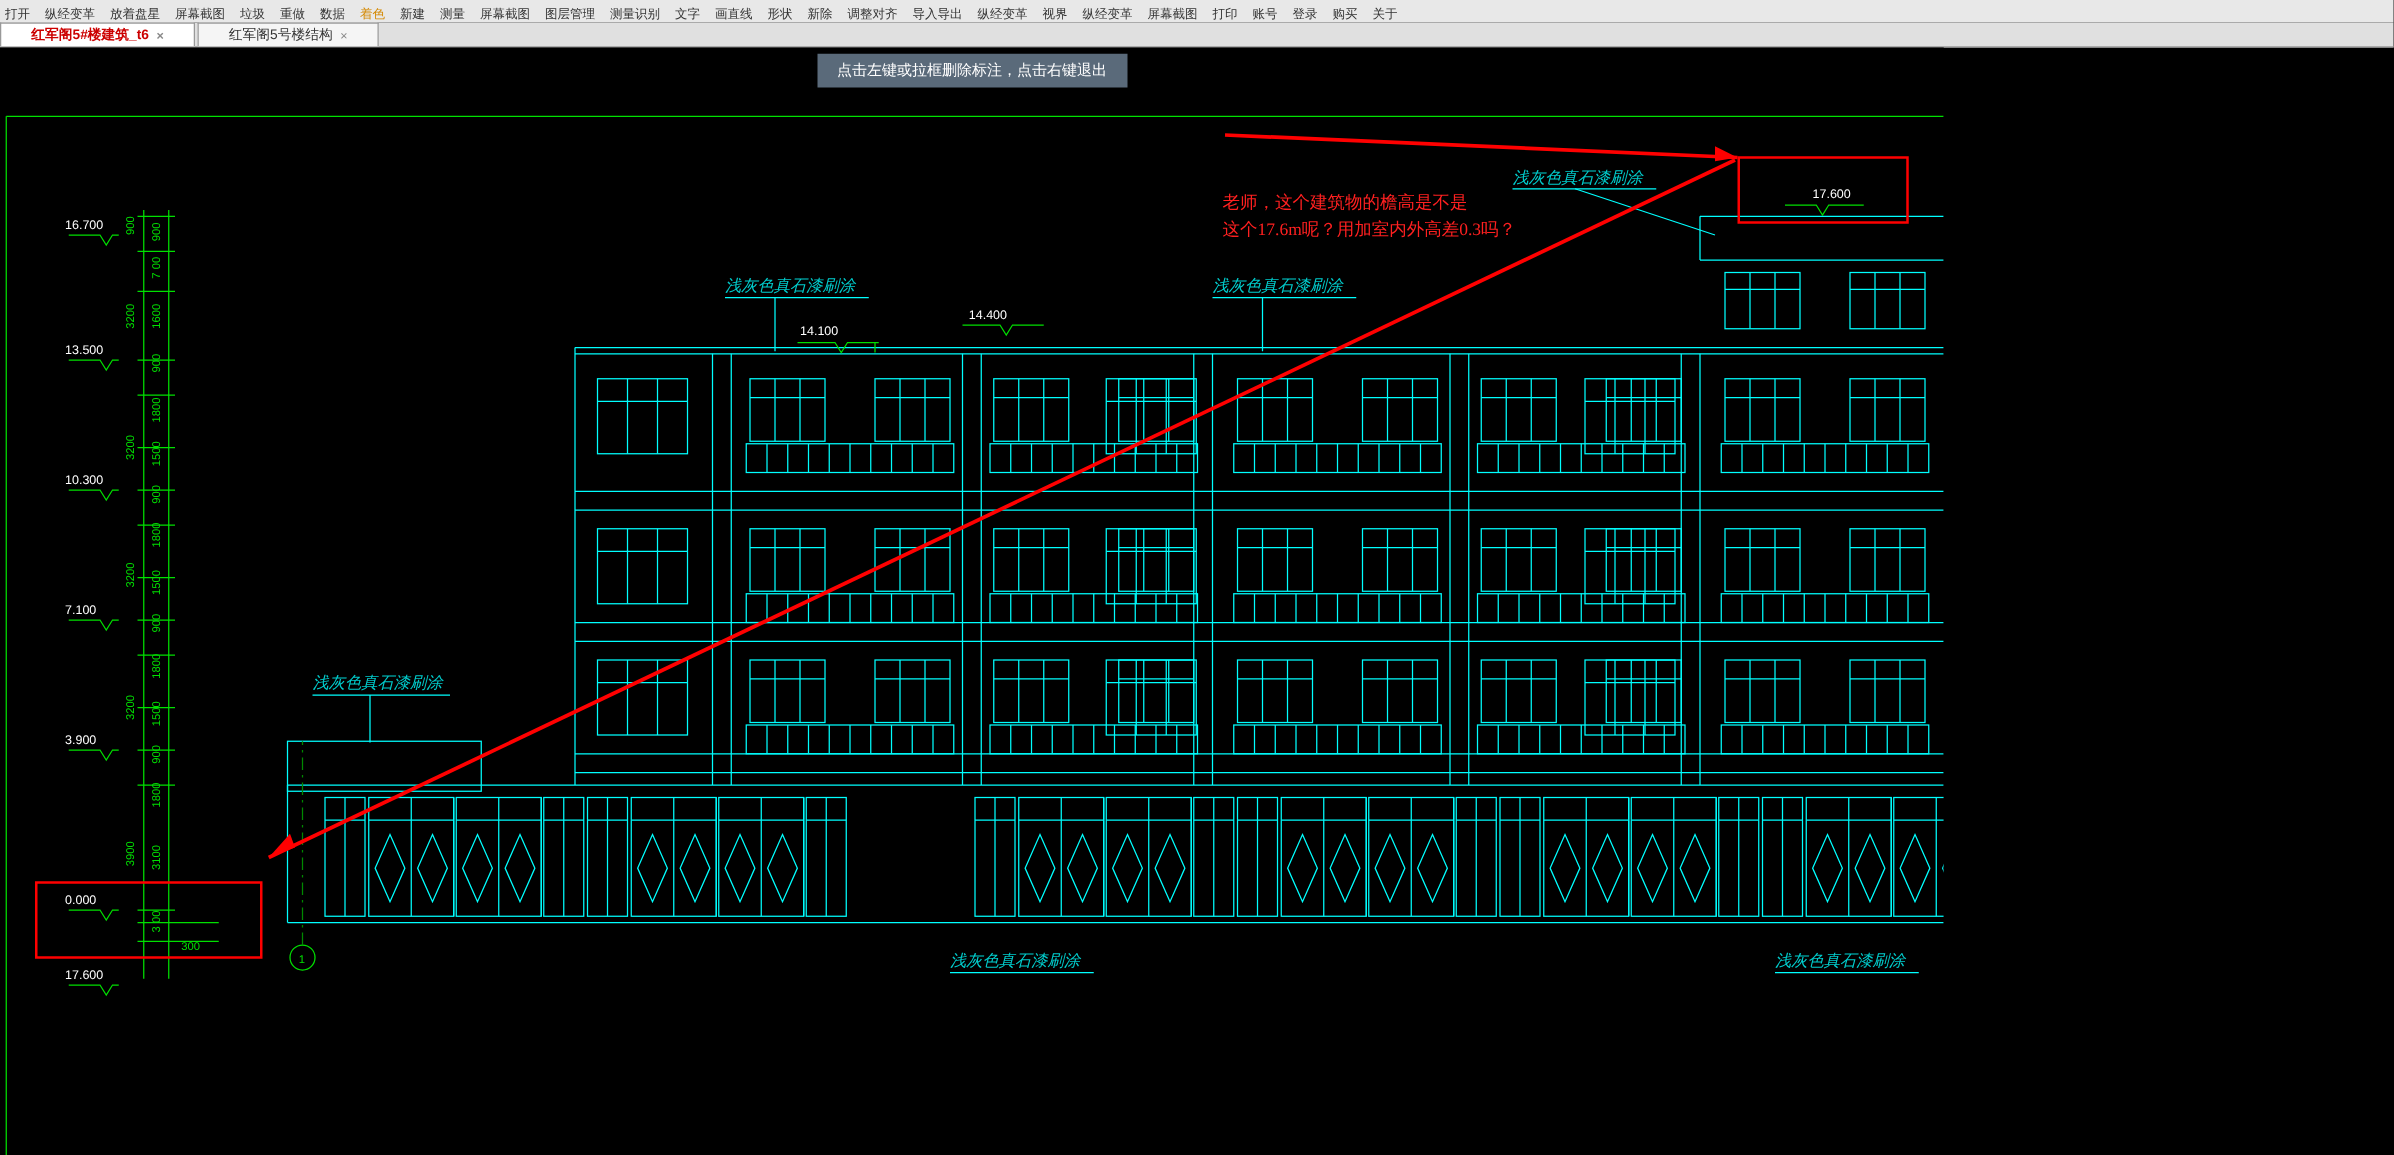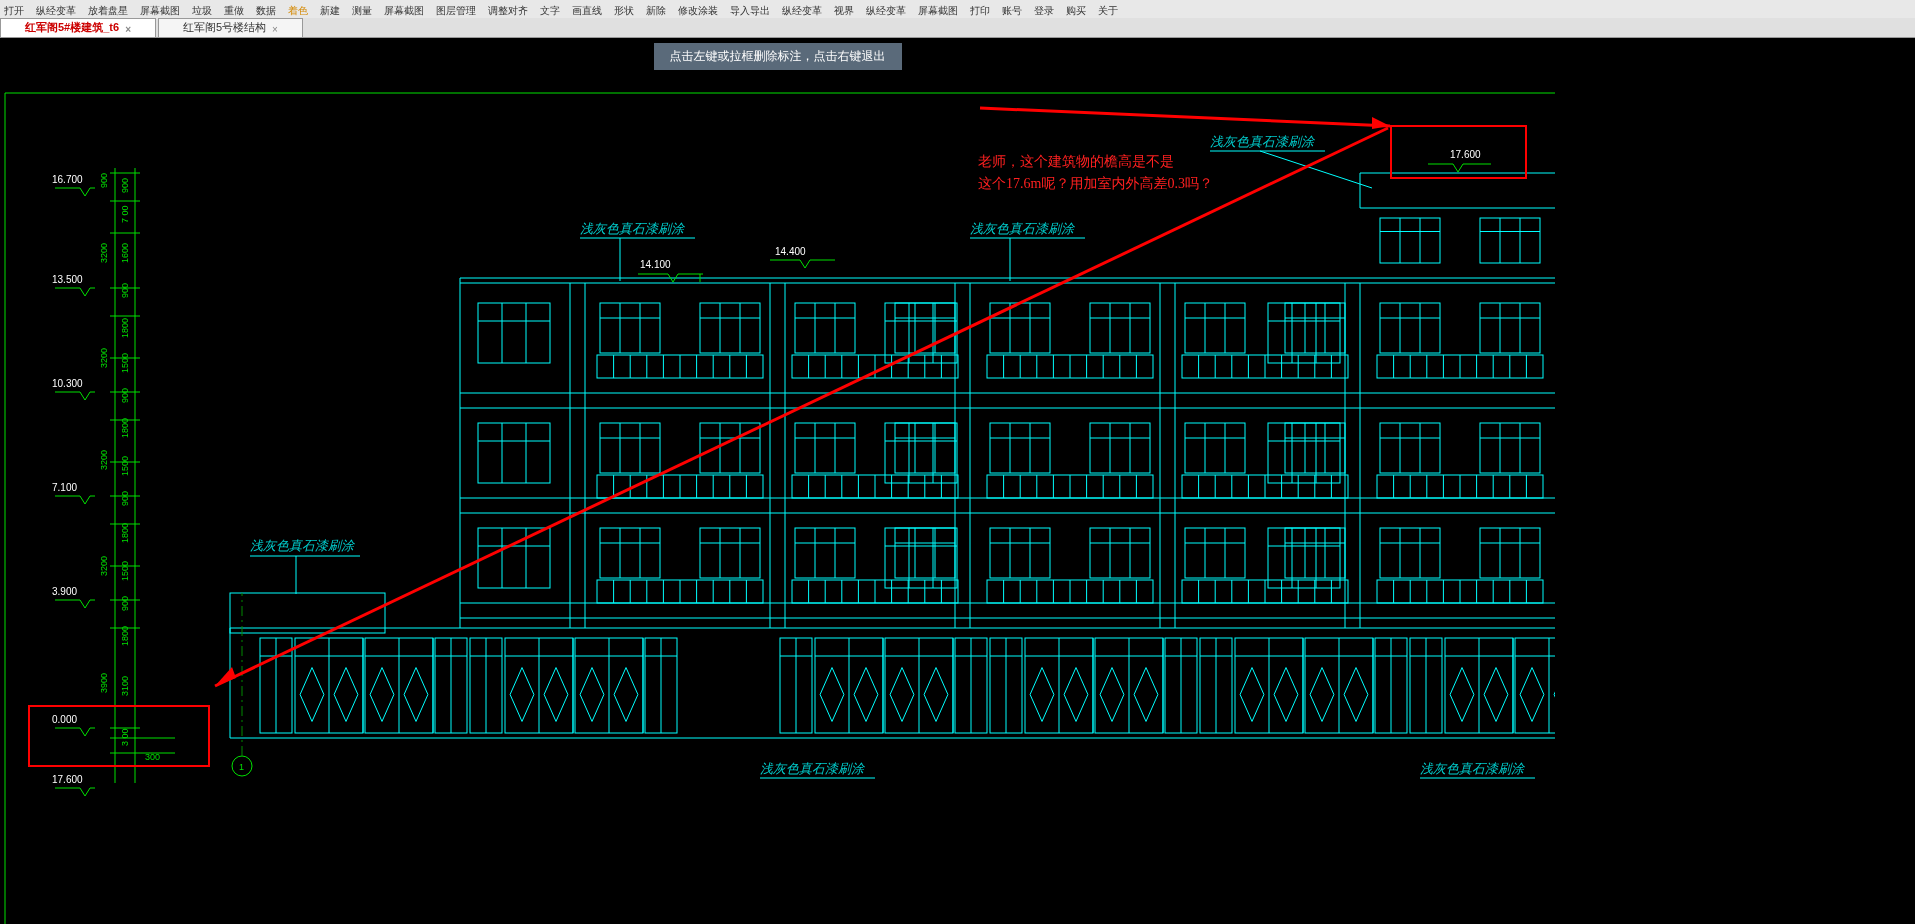--- a/index.html
+++ b/index.html
@@ -31,26 +31,26 @@
   <span>放着盘星</span>
   <span>屏幕截图</span>
   <span>垃圾</span>
   <span>重做</span>
   <span>数据</span>
   <span style="color:#d48800">着色</span>
   <span>新建</span>
   <span>测量</span>
   <span>屏幕截图</span>
   <span>图层管理</span>
-  <span>调整对齐</span>
+  <span>测量识别</span>
   <span>文字</span>
   <span>画直线</span>
   <span>形状</span>
   <span>新除</span>
-  <span>修改涂装</span>
+  <span>调整对齐</span>
   <span>导入导出</span>
   <span>纵经变革</span>
   <span>视界</span>
   <span>纵经变革</span>
   <span>屏幕截图</span>
   <span>打印</span>
   <span>账号</span>
   <span>登录</span>
   <span>购买</span>
   <span>关于</span>

